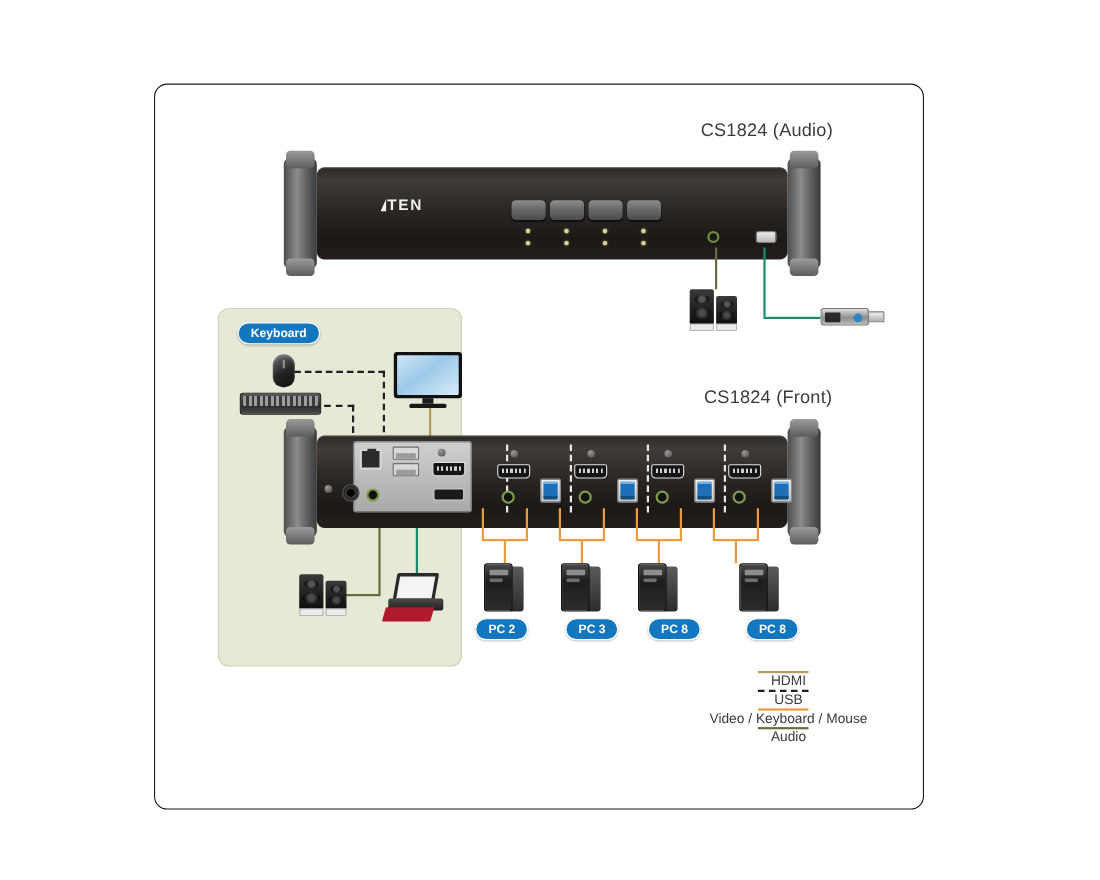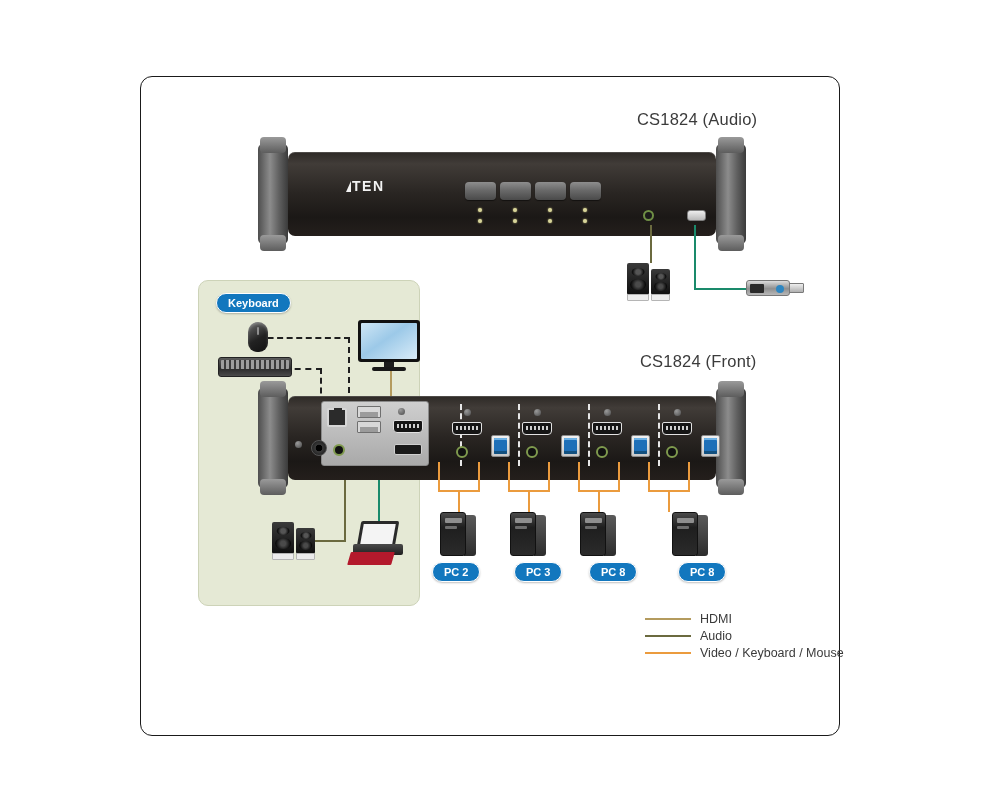--- a/index.html
+++ b/index.html
@@ -156,21 +156,21 @@
   .laptopdev .paper{position:absolute;left:0;top:31px;width:44px;height:13px;
                     background:#b3192c;transform:skewX(-16deg);border-radius:1px;}
 
   
   .ln{position:absolute;}
   .ln.h{height:0;}
   .ln.v{width:0;}
 
   
   .legend{position:absolute;left:645px;top:610px;}
-  .lg-row{display:flex;align-items:center;height:17px;}
+  .lg-row{display:flex;align-items:center;height:17px;flex-direction:column;}
   .lg-swatch{width:46px;height:0;margin-right:9px;}
   .lg-label{font-size:12.5px;color:#3a3a3a;white-space:nowrap;}
 </style>
 </head>
 <body>
 
 <div id="stage">
   <div class="card"></div>
 
   <div class="title" id="title-front">CS1824 (Audio)</div>
@@ -366,21 +366,25 @@
       <div class="face"></div>
   </div>
   <div class="badge" style="left:678px;top:562px;">PC 8</div>
 
   <div class="legend">
     <div class="lg-row">
       <span class="lg-swatch" id="sw0" style="border-top: 2.5px solid rgb(180, 155, 94);"></span>
       <span class="lg-label">HDMI</span>
     </div>
     <div class="lg-row">
-      <span class="lg-swatch" id="sw3" style="border-top: 2.5px solid rgb(107, 106, 63);"></span>
-      <span class="lg-label">Audio</span>
+      <span class="lg-swatch" id="sw2" style="border-top: 2.5px dashed rgb(31, 31, 31);"></span>
+      <span class="lg-label">USB</span>
     </div>
     <div class="lg-row">
       <span class="lg-swatch" id="sw4" style="border-top: 2.5px solid rgb(235, 155, 62);"></span>
       <span class="lg-label">Video / Keyboard / Mouse</span>
     </div>
+    <div class="lg-row">
+      <span class="lg-swatch" id="sw3" style="border-top: 2.5px solid rgb(107, 106, 63);"></span>
+      <span class="lg-label">Audio</span>
+    </div>
   </div>
 </div>
 
 </body></html>

